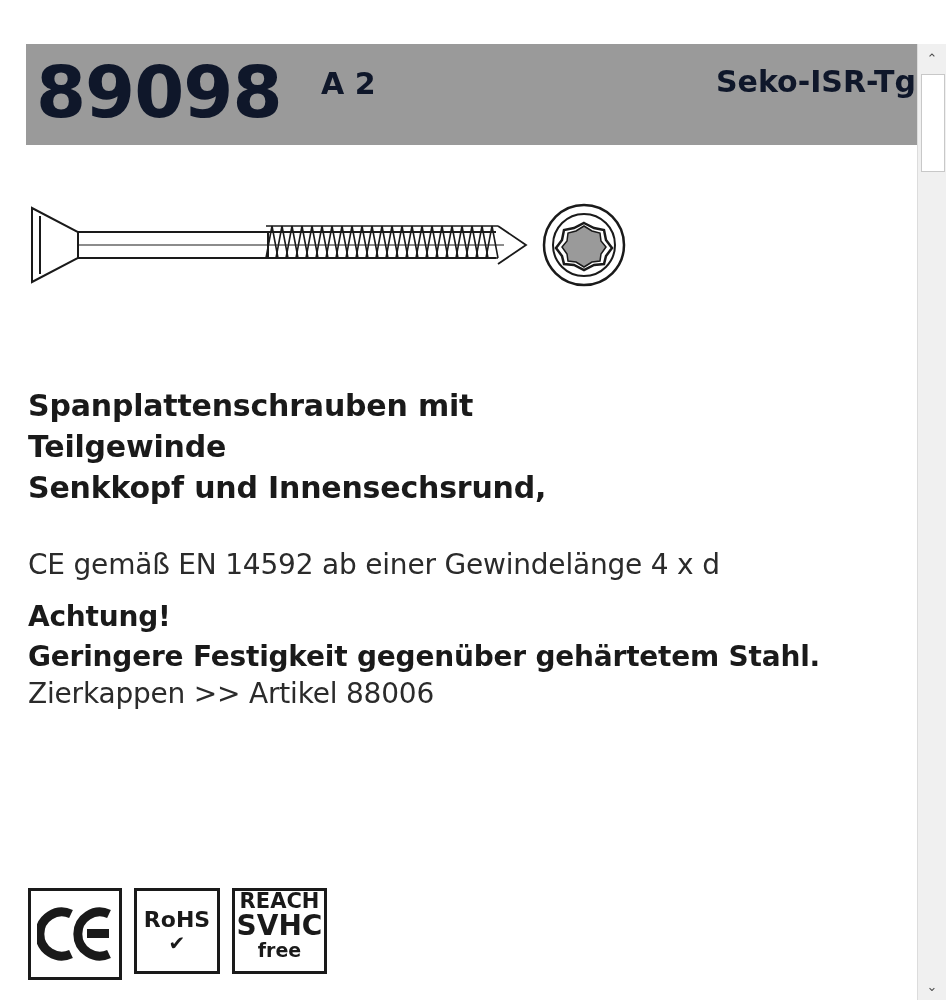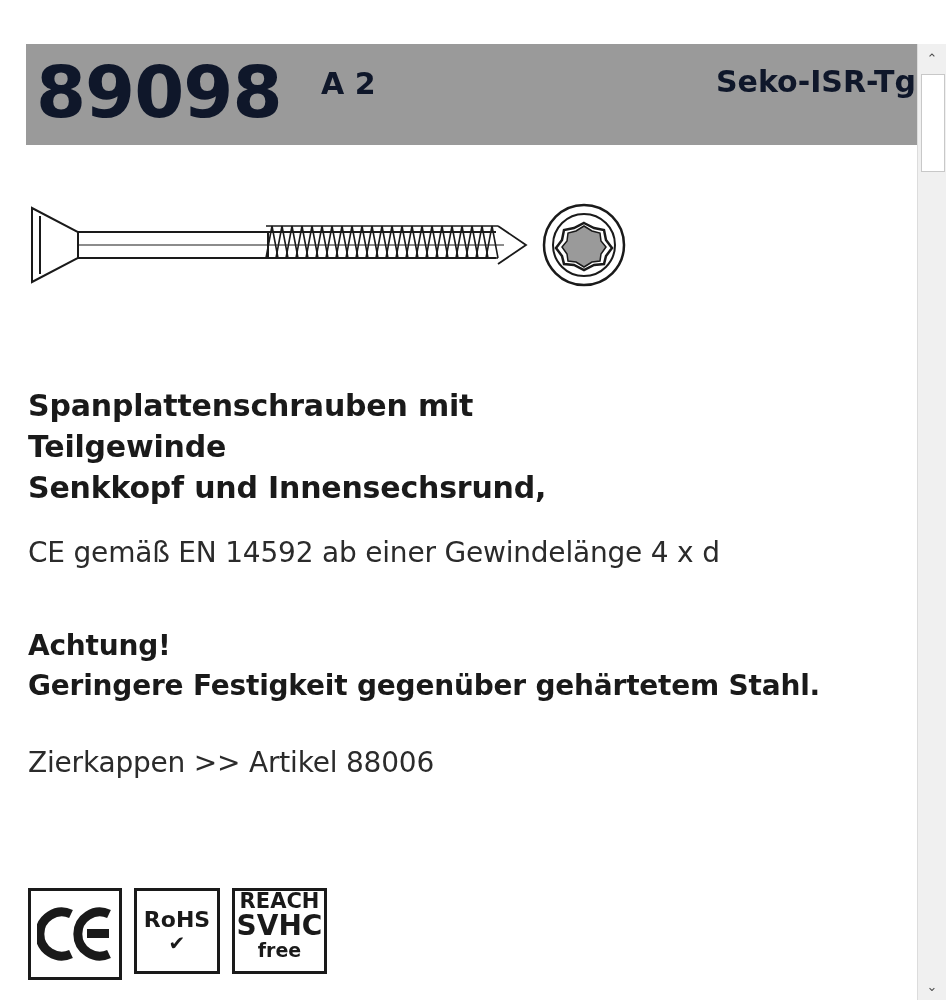--- a/index.html
+++ b/index.html
@@ -108,38 +108,37 @@
     width: 880px;
   }
   .title-line {
     font-size: 30px;
     font-weight: bold;
     line-height: 1.37;
     letter-spacing: -0.2px;
     color: #1a1a1a;
   }
   .norm-line {
-    margin-top: 28px;
+    margin-top: 40px;
     font-size: 28px;
     font-weight: normal;
     color: #2b2b2b;
     letter-spacing: -0.2px;
   }
   .warning {
-    margin-top: 57px;
+    margin-top: 16px;
   }
   .warning-line {
     font-size: 28px;
     font-weight: bold;
     line-height: 1.42;
     color: #1a1a1a;
     letter-spacing: -0.2px;
   }
   .reference {
-    margin-top: 40px;
     font-size: 28px;
     color: #2b2b2b;
     letter-spacing: -0.2px;
   }
 
   
   .marks {
     position: absolute;
     left: 28px;
     top: 888px;

